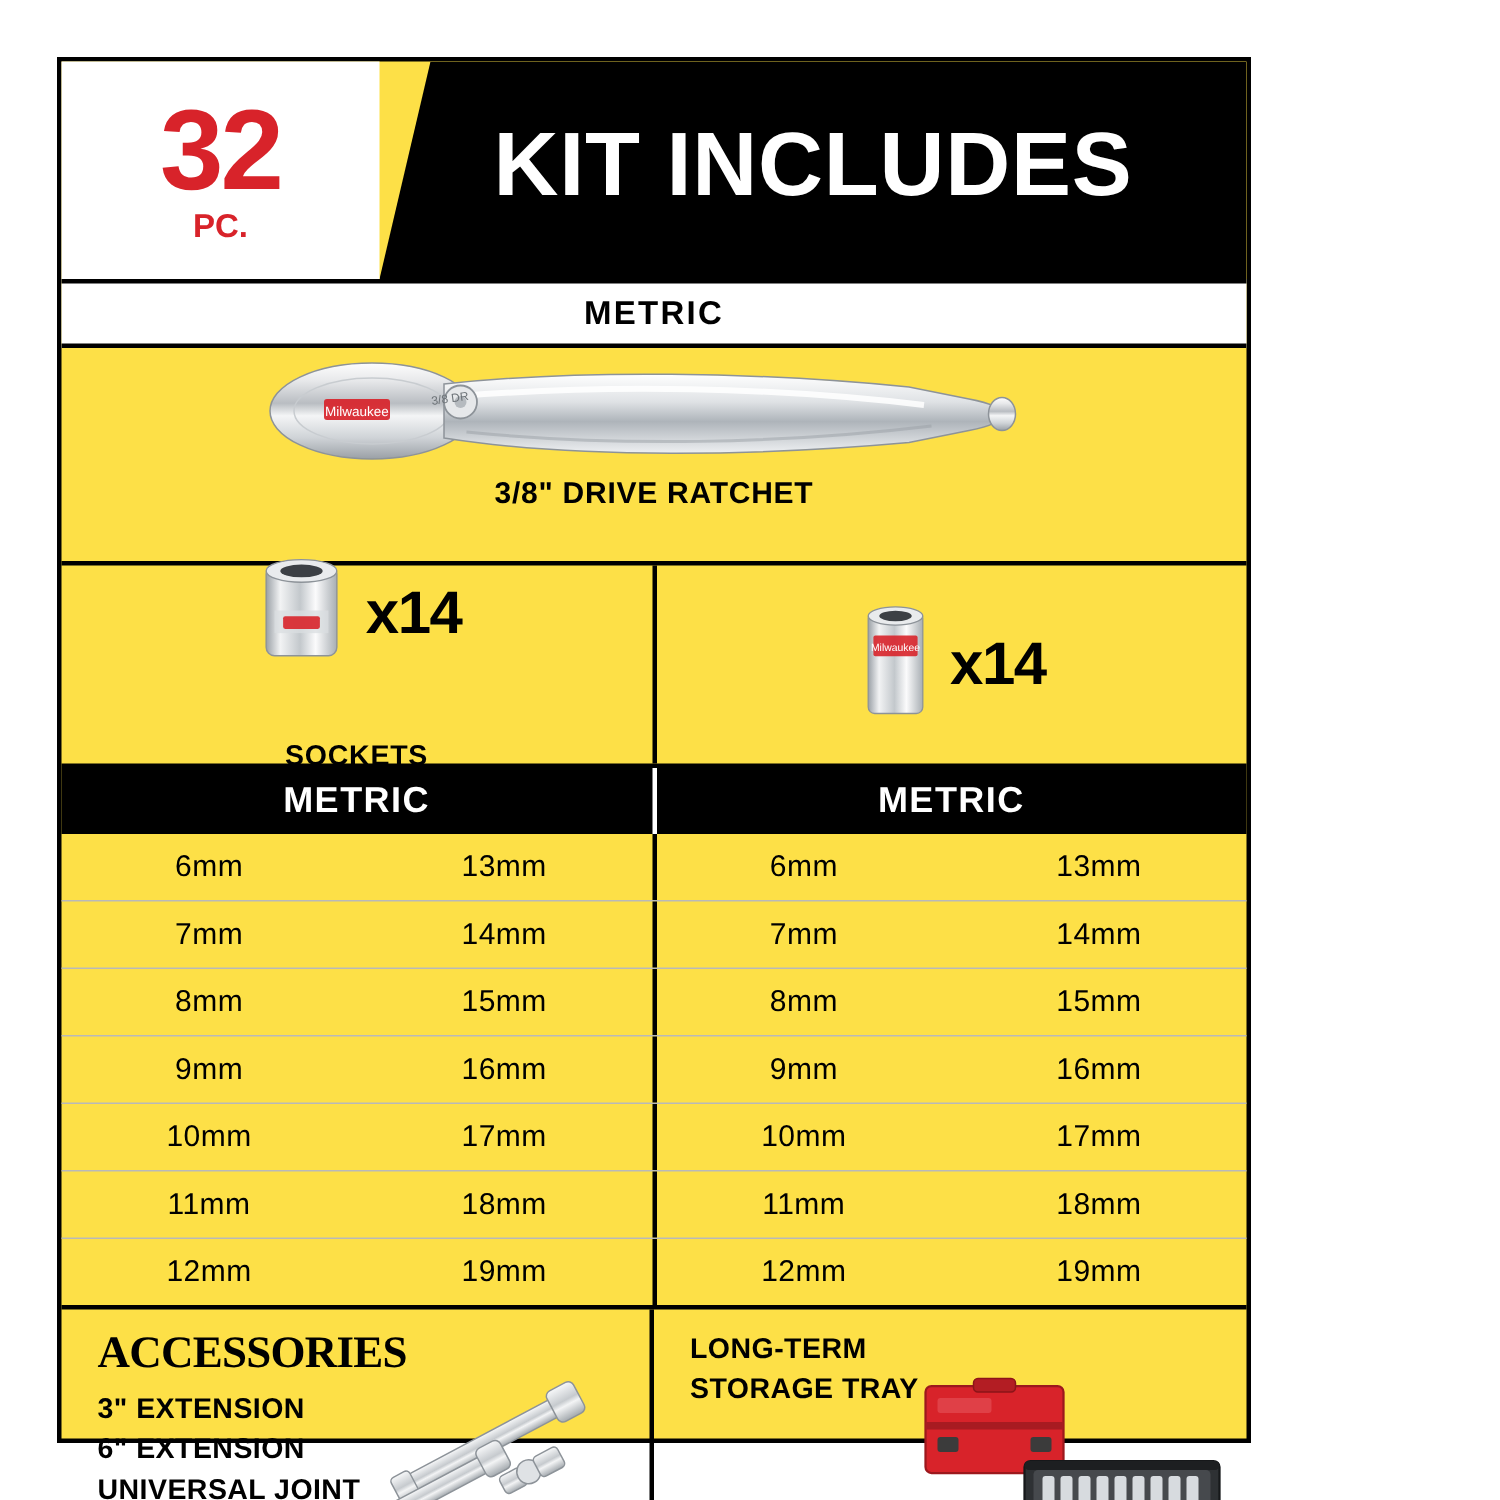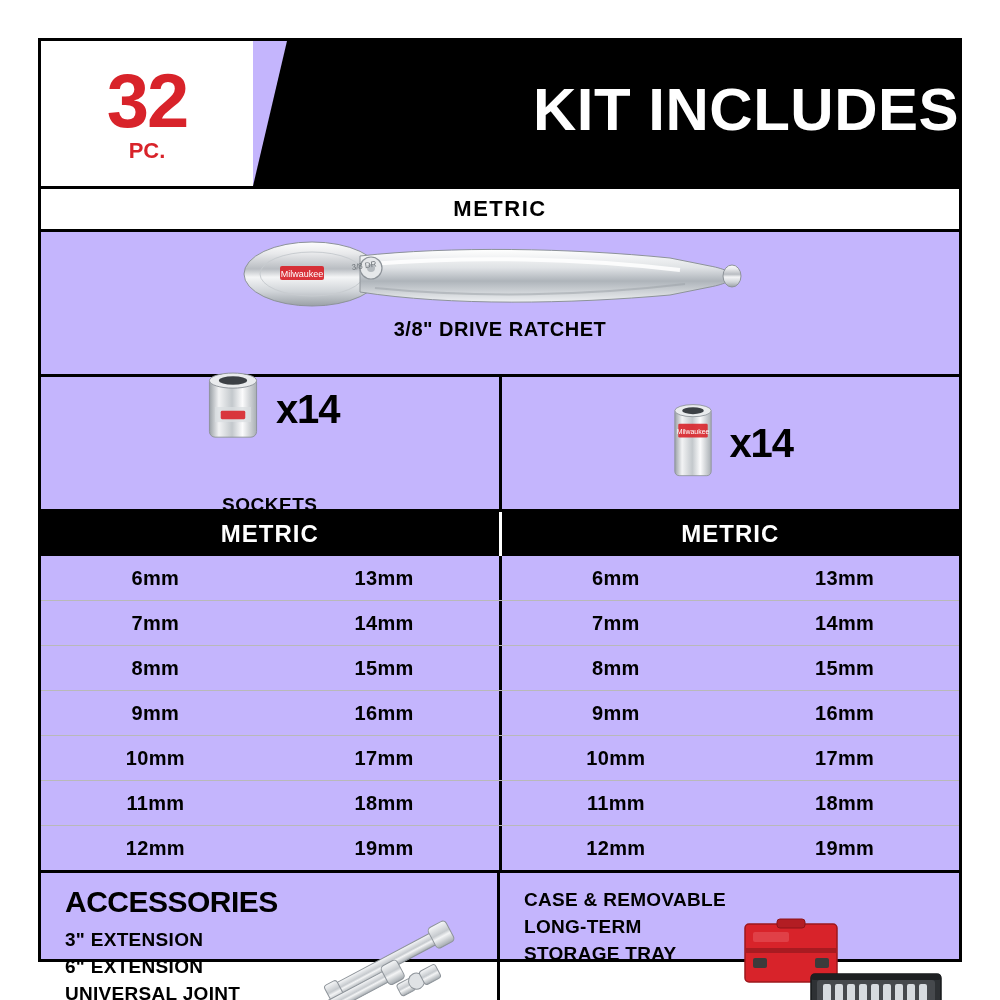--- a/index.html
+++ b/index.html
@@ -12,25 +12,25 @@
     height: 1000px;
     font-family: "Liberation Sans", sans-serif;
     color: #000000;
     overflow: hidden;
   }
 
   .sheet {
     position: absolute;
     left: 38px;
     top: 38px;
-    width: 924px;
+    width: 796px;
     height: 924px;
     border: 3px solid #000000;
     box-sizing: border-box;
-    background: #c4b5fd;
+    background: #fde047;
   }
 
   
   .header {
     position: relative;
     height: 145px;
     display: flex;
     align-items: stretch;
   }
   .pc-block {
@@ -58,21 +58,21 @@
     line-height: 1;
     margin-top: 6px;
     letter-spacing: 0px;
   }
   .kit-block {
     flex: 1 1 auto;
     background: #000000;
     position: relative;
     display: flex;
     align-items: center;
-    justify-content: flex-end;
+    justify-content: center;
     clip-path: polygon(34px 0, 100% 0, 100% 100%, 0 100%);
   }
   .kit-title {
     color: #ffffff;
     font-size: 60px;
     font-weight: bold;
     letter-spacing: 0.5px;
     line-height: 1;
     margin-top: -8px;
   }
@@ -178,21 +178,21 @@
     height: 44px;
     border-bottom: 1px solid #b9b9b9;
   }
   .size-row:last-child { border-bottom: none; }
   .size-cell {
     flex: 1 1 25%;
     display: flex;
     align-items: center;
     justify-content: center;
     font-size: 20px;
-    font-weight: bold;
+    font-weight: normal;
     letter-spacing: 0.3px;
   }
   .size-cell.sep-major { border-right: 3px solid #000000; }
 
   
   .bottom-row {
     display: flex;
     height: 163px;
   }
   .bottom-cell {
@@ -201,20 +201,21 @@
     padding: 14px 0 0 24px;
     box-sizing: border-box;
   }
   .bottom-cell.left { border-right: 3px solid #000000; }
   .bottom-title {
     font-size: 30px;
     font-weight: bold;
     letter-spacing: -0.5px;
     line-height: 1;
     margin-bottom: 10px;
+    font-family: Liberation Serif, serif;
   }
   .bottom-line {
     font-size: 19px;
     font-weight: bold;
     letter-spacing: 0.3px;
     line-height: 1.42;
   }
 
   
   .acc-art {
@@ -423,21 +424,20 @@
           <g transform="rotate(-28 120 66)">
             <rect x="104" y="60" width="16" height="13" rx="3" fill="url(#bar1)" stroke="#8d9399" stroke-width="1"></rect>
             <circle cx="124" cy="66" r="8" fill="#dfe2e5" stroke="#8d9399" stroke-width="1"></circle>
             <rect x="130" y="59" width="18" height="15" rx="3" fill="url(#bar1)" stroke="#8d9399" stroke-width="1"></rect>
           </g>
         </svg>
       </div>
     </div>
 
     <div class="bottom-cell">
-      <div class="bottom-line">CASE &amp; REMOVABLE</div>
       <div class="bottom-line">LONG-TERM</div>
       <div class="bottom-line">STORAGE TRAY</div>
       <div class="case-art">
         <svg viewBox="0 0 210 108" width="210" height="108" xmlns="http://www.w3.org/2000/svg">
 
           <g>
             <rect x="6" y="6" width="92" height="58" rx="4" fill="#d8232a" stroke="#9c181d" stroke-width="1.5"></rect>
             <rect x="6" y="30" width="92" height="5" fill="#a81b21"></rect>
             <rect x="38" y="1" width="28" height="9" rx="3" fill="#b31d23" stroke="#8c1418" stroke-width="1"></rect>
             <rect x="14" y="40" width="14" height="10" rx="2" fill="#3b3b3b"></rect>

